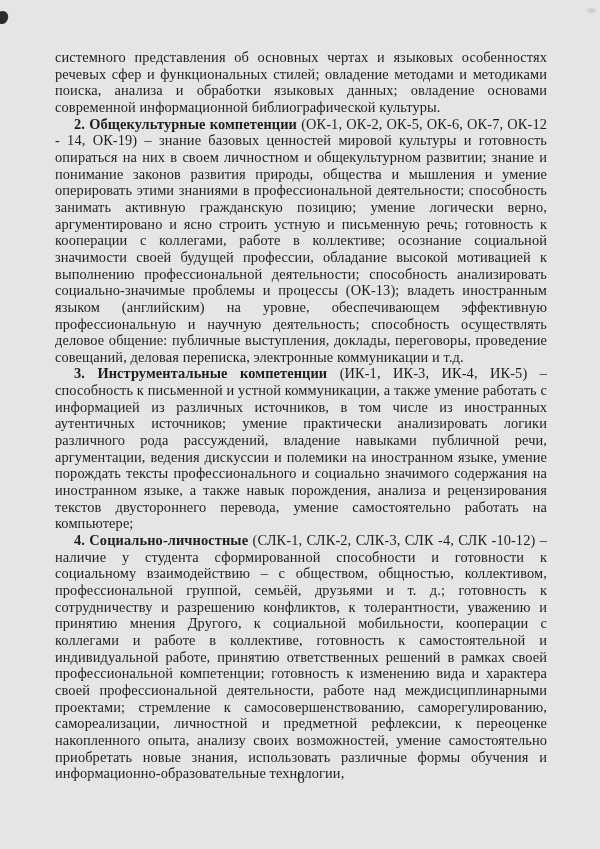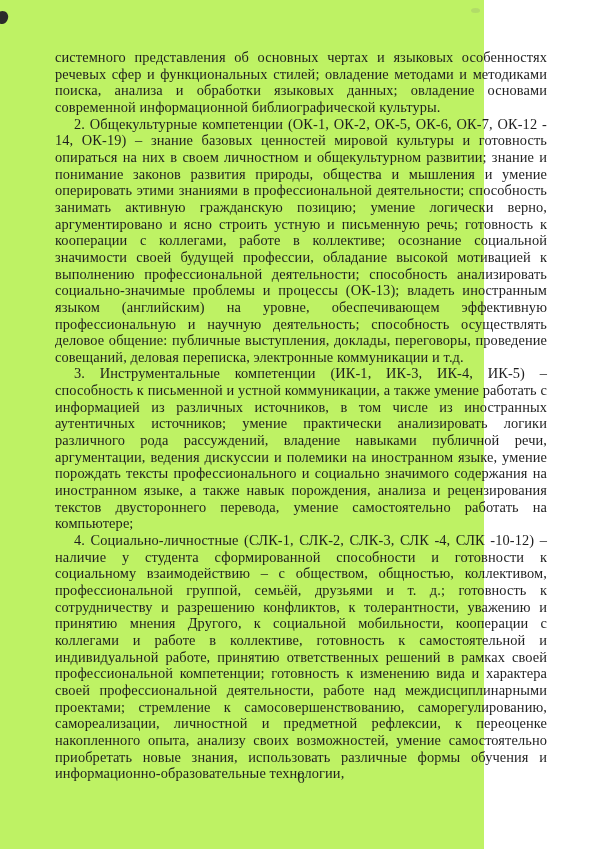--- a/index.html
+++ b/index.html
@@ -8,23 +8,23 @@
     padding: 0;
   }
   body {
     width: 600px;
     height: 849px;
     background: #ffffff;
     overflow: hidden;
   }
   .page {
     position: relative;
-    width: 484px;
+    width: 600px;
     height: 849px;
-    background: #bef264;
+    background: #e5e5e5;
     font-family: "Liberation Serif", "DejaVu Serif", serif;
     color: #1e1e1e;
   }
   .text-body {
     position: absolute;
     left: 55px;
     top: 49px;
     width: 492px;
     font-size: 14.4px;
     line-height: 16.65px;
@@ -32,21 +32,21 @@
     letter-spacing: 0.1px;
   }
   .text-body p {
     margin: 0;
     padding: 0;
   }
   .text-body p.indent {
     text-indent: 19px;
   }
   .text-body b {
-    font-weight: normal;
+    font-weight: bold;
   }
   .page-number {
     position: absolute;
     left: 55px;
     top: 770px;
     width: 492px;
     text-align: center;
     font-size: 14.8px;
     color: #262626;
   }

